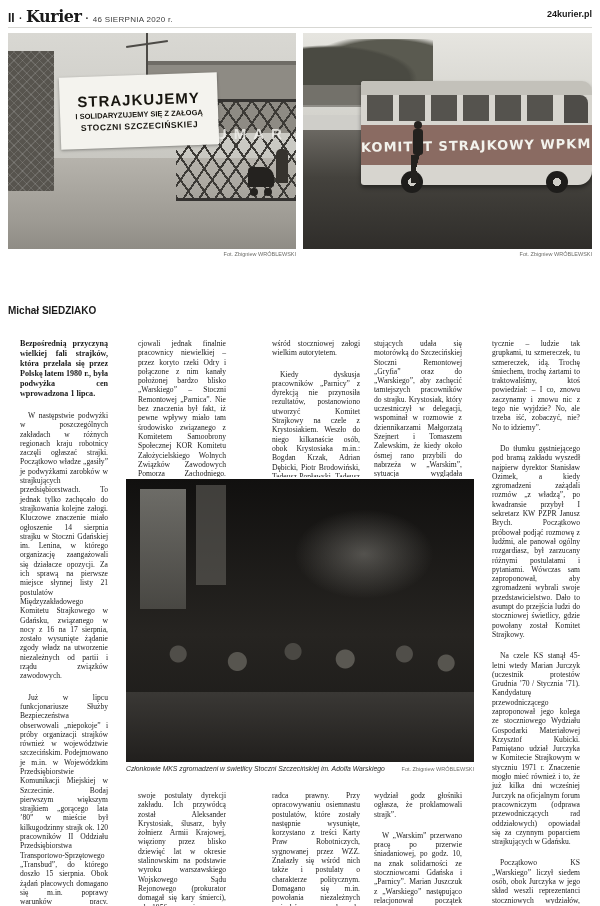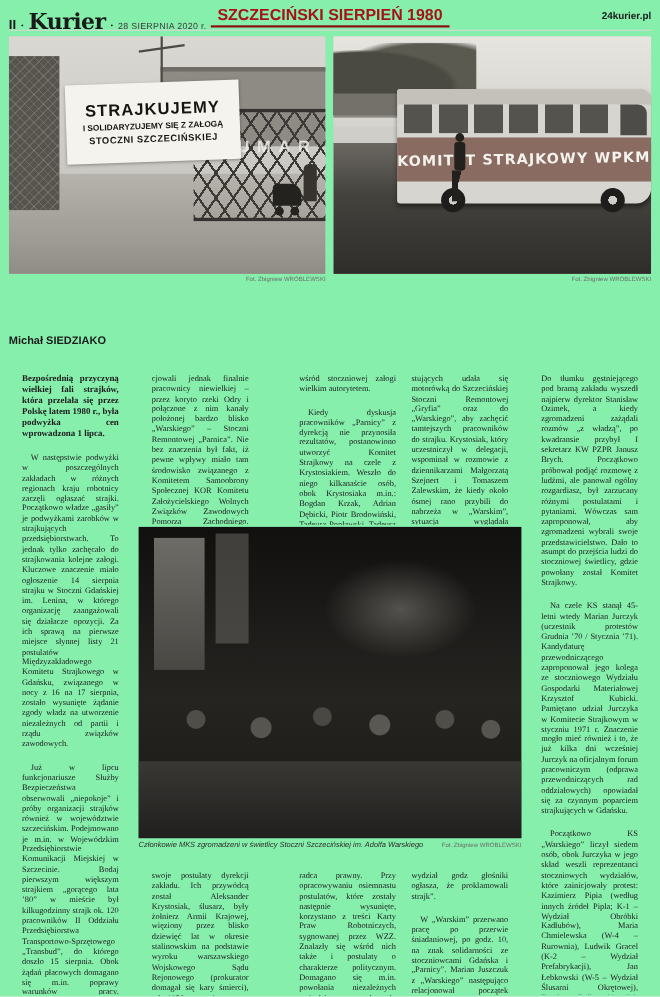--- a/index.html
+++ b/index.html
@@ -1,24 +1,24 @@
 <!DOCTYPE html>
 <html lang="pl"><head>
 <meta charset="utf-8">
 <style>
   html,body{margin:0;padding:0;background:#e9e9e9;}
-  .page{position:relative;width:600px;height:906px;background:#86efac;margin:0 auto;
+  .page{position:relative;width:600px;height:906px;background:#ffffff;margin:0 auto;
         font-family:"Liberation Serif",serif;color:#1a1a1a;overflow:hidden;}
 
   
   .hdr{position:absolute;top:0;left:8px;right:8px;height:27px;border-bottom:1px solid #d7d7d3;}
   .hdr-left{position:absolute;left:0;top:7px;display:flex;align-items:baseline;gap:4px;white-space:nowrap;}
   .hdr-edition{font-family:"Liberation Sans",sans-serif;font-weight:bold;font-size:12px;}
   .hdr-sep{font-weight:bold;font-size:10px;}
-  .hdr-masthead{font-family:"DejaVu Serif",serif;font-weight:bold;font-size:20px;letter-spacing:-.5px;}
+  .hdr-masthead{font-family:"DejaVu Serif",serif;font-weight:bold;font-size:16px;letter-spacing:-.5px;}
   .hdr-date{font-family:"Liberation Sans",sans-serif;font-size:8px;color:#3b3b3b;letter-spacing:.3px;}
   .hdr-center{position:absolute;left:50%;top:6px;transform:translateX(-50%);
               font-family:"Liberation Sans",sans-serif;font-weight:bold;font-size:14.5px;
               color:#a81117;border-bottom:2.5px solid #8d0d12;padding:0 6px 1px;white-space:nowrap;}
   .hdr-right{position:absolute;right:0;top:9px;font-family:"Liberation Sans",sans-serif;
              font-weight:bold;font-size:9px;}
 
   
   .photo{position:absolute;top:33px;height:216px;overflow:hidden;background:#cfcec9;}
   .photo-l{left:8px;width:288px;}
@@ -127,23 +127,22 @@
 <body>
 
 <div class="page">
 
   <div class="hdr">
     <div class="hdr-left">
       <span class="hdr-edition">II</span>
       <span class="hdr-sep">·</span>
       <span class="hdr-masthead">Kurier</span>
       <span class="hdr-sep">·</span>
-      <span class="hdr-date">28 SIERPNIA 2020 r.</span>
-    </div>
-    <div class="hdr-center">SZCZECIŃSKI SIERPIEŃ 1980</div>
+      <span class="hdr-date">46 SIERPNIA 2020 r.</span>
+    </div>
     <div class="hdr-right">24kurier.pl</div>
   </div>
 
   <div class="photo photo-l">
     <div class="pl-sky"></div>
     <div class="pl-ground"></div>
     <div class="pl-bldg"></div>
     <div class="pl-wall"></div>
     <div class="pl-post"></div>
     <div class="pl-postarm"></div>
@@ -224,18 +223,19 @@
   <div class="col c-botseg cont x3">
       <p>radca prawny. Przy opracowywaniu osiemnastu postulatów, które zostały następnie wysunięte, korzystano z treści Karty Praw Robotniczych, sygnowanej przez WZZ. Znalazły się wśród nich także i postulaty o charakterze politycznym. Domagano się m.in. powołania niezależnych związków zawodowych, ustawowego zagwarantowania prawa do strajku, swobody działania dla Kościoła katolickiego oraz zniesienia cenzury.</p>
       <p>Po przedłożeniu postulatów dyrekcji zakładu delegacja prote-</p>
     </div>
   <div class="col c-botseg cont x4">
       <p>wydział godz głośniki ogłasza, że proklamowali strajk”.</p>
       <p>W „Warskim” przerwano pracę po przerwie śniadaniowej, po godz. 10, na znak solidarności ze stoczniowcami Gdańska i „Parnicy”. Marian Juszczuk z „Warskiego” następująco relacjonował początek strajku w swoim zakładzie M. Szejnert i T. Zalewskiemu: „Pracowaliśmy chyba do godziny dziewiątej. O dziewiątej ktoś przyszedł do nas do biura i mówi, że ludzie już schodzą się pod Bramą Główną. Patrzymy, fak-</p>
     </div>
 
   <div class="col c-full cont x5">
+      <p>tycznie – ludzie tak grupkami, tu szmereczek, tu szmereczek, idą. Trochę śmiechem, trochę żartami to traktowaliśmy, ktoś powiedział: – I co, znowu zaczynamy i znowu nic z tego nie wyjdzie? No, ale trzeba iść, zobaczyć, nie? No to idziemy”.</p>
       <p>Do tłumku gęstniejącego pod bramą zakładu wyszedł najpierw dyrektor Stanisław Ozimek, a kiedy zgromadzeni zażądali rozmów „z władzą”, po kwadransie przybył I sekretarz KW PZPR Janusz Brych. Początkowo próbował podjąć rozmowę z ludźmi, ale panował ogólny rozgardiasz, był zarzucany różnymi postulatami i pytaniami. Wówczas sam zaproponował, aby zgromadzeni wybrali swoje przedstawicielstwo. Dało to asumpt do przejścia ludzi do stoczniowej świetlicy, gdzie powołany został Komitet Strajkowy.</p>
       <p>Na czele KS stanął 45-letni wtedy Marian Jurczyk (uczestnik protestów Grudnia ’70 / Stycznia ’71). Kandydaturę przewodniczącego zaproponował jego kolega ze stoczniowego Wydziału Gospodarki Materiałowej Krzysztof Kubicki. Pamiętano udział Jurczyka w Komitecie Strajkowym w styczniu 1971 r. Znaczenie mogło mieć również i to, że już kilka dni wcześniej Jurczyk na oficjalnym forum pracowniczym (odprawa przewodniczących rad oddziałowych) opowiadał się za czynnym poparciem strajkujących w Gdańsku.</p>
       <p>Początkowo KS „Warskiego” liczył siedem osób, obok Jurczyka w jego skład weszli reprezentanci stoczniowych wydziałów, które zainicjowały protest: Kazimierz Pipia (według innych źródeł Pipla; K-1 – Wydział Obróbki Kadłubów), Maria Chmielewska (W-4 – Rurownia), Ludwik Gracel (K-2 – Wydział Prefabrykacji), Jan Łebkowski (W-5 – Wydział Ślusarni Okrętowej), Bogdan Dałkowski (lub Gałkowski; W-6 – Wydział Obsługi Statków) oraz delegat z „Parnicy” Jerzy Stecki (lub Fistecki / Fistocki). Objęcie strajkiem kolejnych jednostek organizacyjnych zakładu spowodowało rozszerzanie Komitetu o ludzi reprezentujących inne stoczniowe wydziały, toteż zdecydowano się powołać 35-osobowe Prezydium. Wiceprzewodniczącymi KS zostali wówczas Kazimierz Fischbein i Marian Juszczuk.</p>
     </div>
 
 </div>
 
 </body></html>

